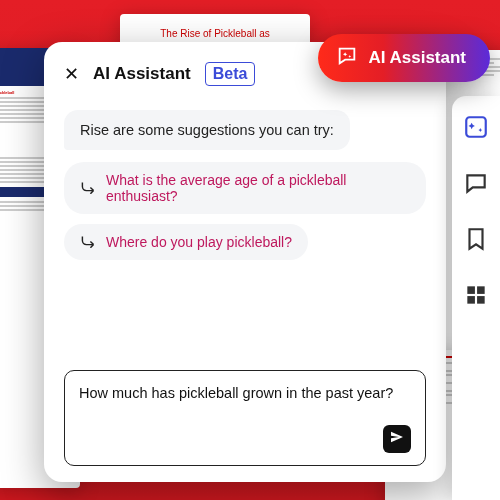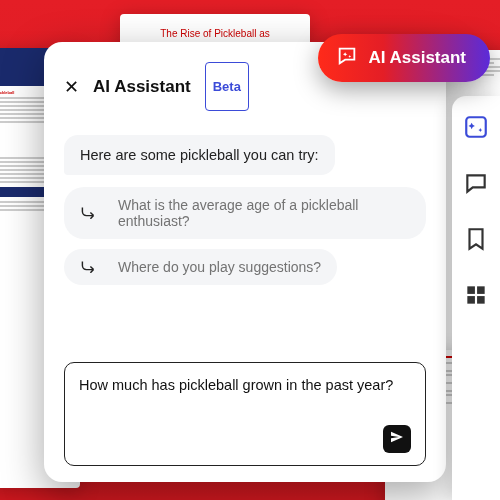--- a/index.html
+++ b/index.html
@@ -62,63 +62,63 @@
     line-height: 1;
   }
   .panel-title {
     font-size: 17px;
     font-weight: 700;
     color: #111;
   }
   .beta-badge {
     border: 1.5px solid #3b4bd8;
     color: #3b4bd8;
-    font-size: 13px;
+    font-size: 16px;
     font-weight: 700;
-    padding: 16px 7px;
+    padding: 2px 7px;
     border-radius: 4px;
   }
 
   .intro {
     font-size: 14.5px;
     color: #222;
     background: #f4f5f7;
     border-radius: 14px 14px 14px 4px;
     padding: 12px 16px;
     margin-bottom: 12px;
     align-self: flex-start;
   }
 
   .suggestion {
     display: flex;
     align-items: center;
-    gap: 22px;
+    gap: 10px;
     background: #f4f5f7;
     border-radius: 20px;
     padding: 10px 16px;
     margin-bottom: 10px;
     font-size: 14px;
-    color: #737373;
+    color: #be185d;
     cursor: pointer;
     align-self: flex-start;
   }
   .sug-icon {
     width: 16px; height: 14px;
     flex-shrink: 0;
   }
 
   .spacer { flex: 1; }
 
   .input-box {
     border: 1.5px solid #222;
     border-radius: 10px;
     padding: 14px 14px 12px 14px;
     display: flex;
     flex-direction: column;
-    gap: 32px;
+    gap: 24px;
   }
   .input-text {
     font-size: 14.5px;
     color: #111;
     outline: none;
     border: none;
     width: 100%;
     background: transparent;
   }
   .send-row { display:flex; justify-content:flex-end; }
@@ -270,37 +270,37 @@
   <span>AI Assistant</span>
 </div>
 
 <div class="panel">
   <div class="panel-header">
     <span class="close-x">✕</span>
     <span class="panel-title">AI Assistant</span>
     <span class="beta-badge">Beta</span>
   </div>
 
-  <div class="intro">Here are some pickleball you can try:</div>
+  <div class="intro">Rise are some suggestions you can try:</div>
 
   <div class="suggestion">
     <span class="sug-icon">
       <svg viewBox="0 0 20 16" fill="none" stroke="#222" stroke-width="1.8">
           <path d="M3 2v5a5 5 0 0 0 5 5h9m0 0l-4-4m4 4l-4 4"></path>
         </svg>
     </span>
     <span>What is the average age of a pickleball enthusiast?</span>
   </div>
   <div class="suggestion">
     <span class="sug-icon">
       <svg viewBox="0 0 20 16" fill="none" stroke="#222" stroke-width="1.8">
           <path d="M3 2v5a5 5 0 0 0 5 5h9m0 0l-4-4m4 4l-4 4"></path>
         </svg>
     </span>
-    <span>Where do you play suggestions?</span>
+    <span>Where do you play pickleball?</span>
   </div>
 
   <div class="spacer"></div>
 
   <div class="input-box">
     <input class="input-text" type="text" value="How much has pickleball grown in the past year?" style="">
     <div class="send-row">
       <div class="send-btn">
         <span>
           <svg width="16" height="16" viewBox="0 0 24 24" fill="#fff">

